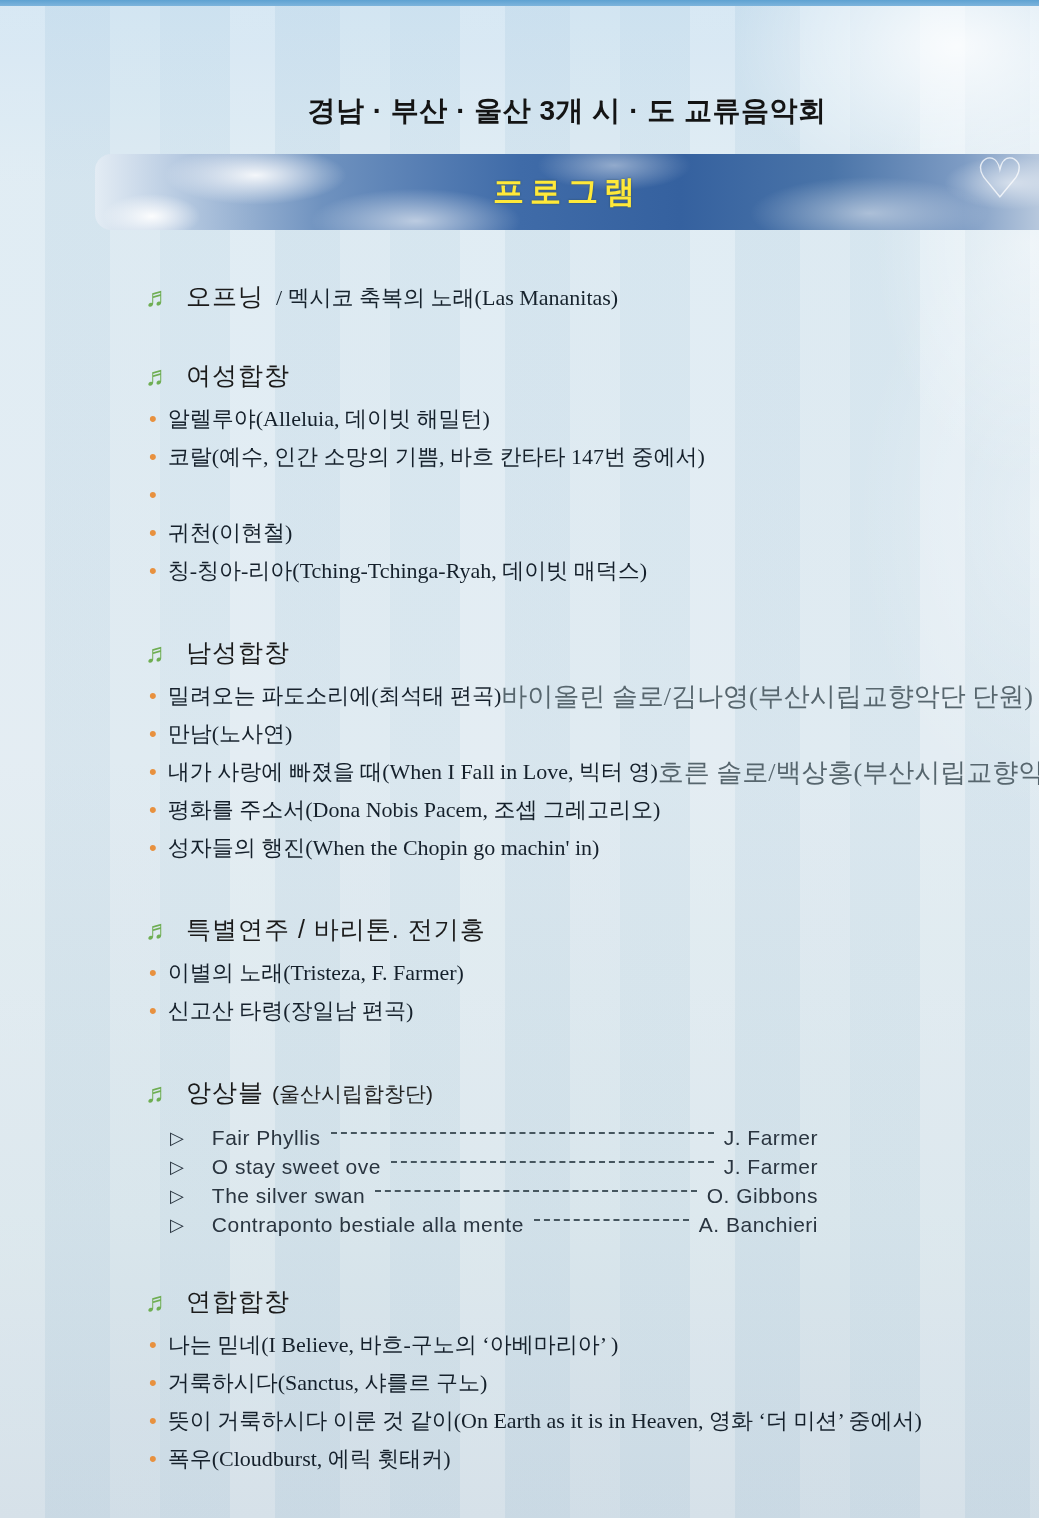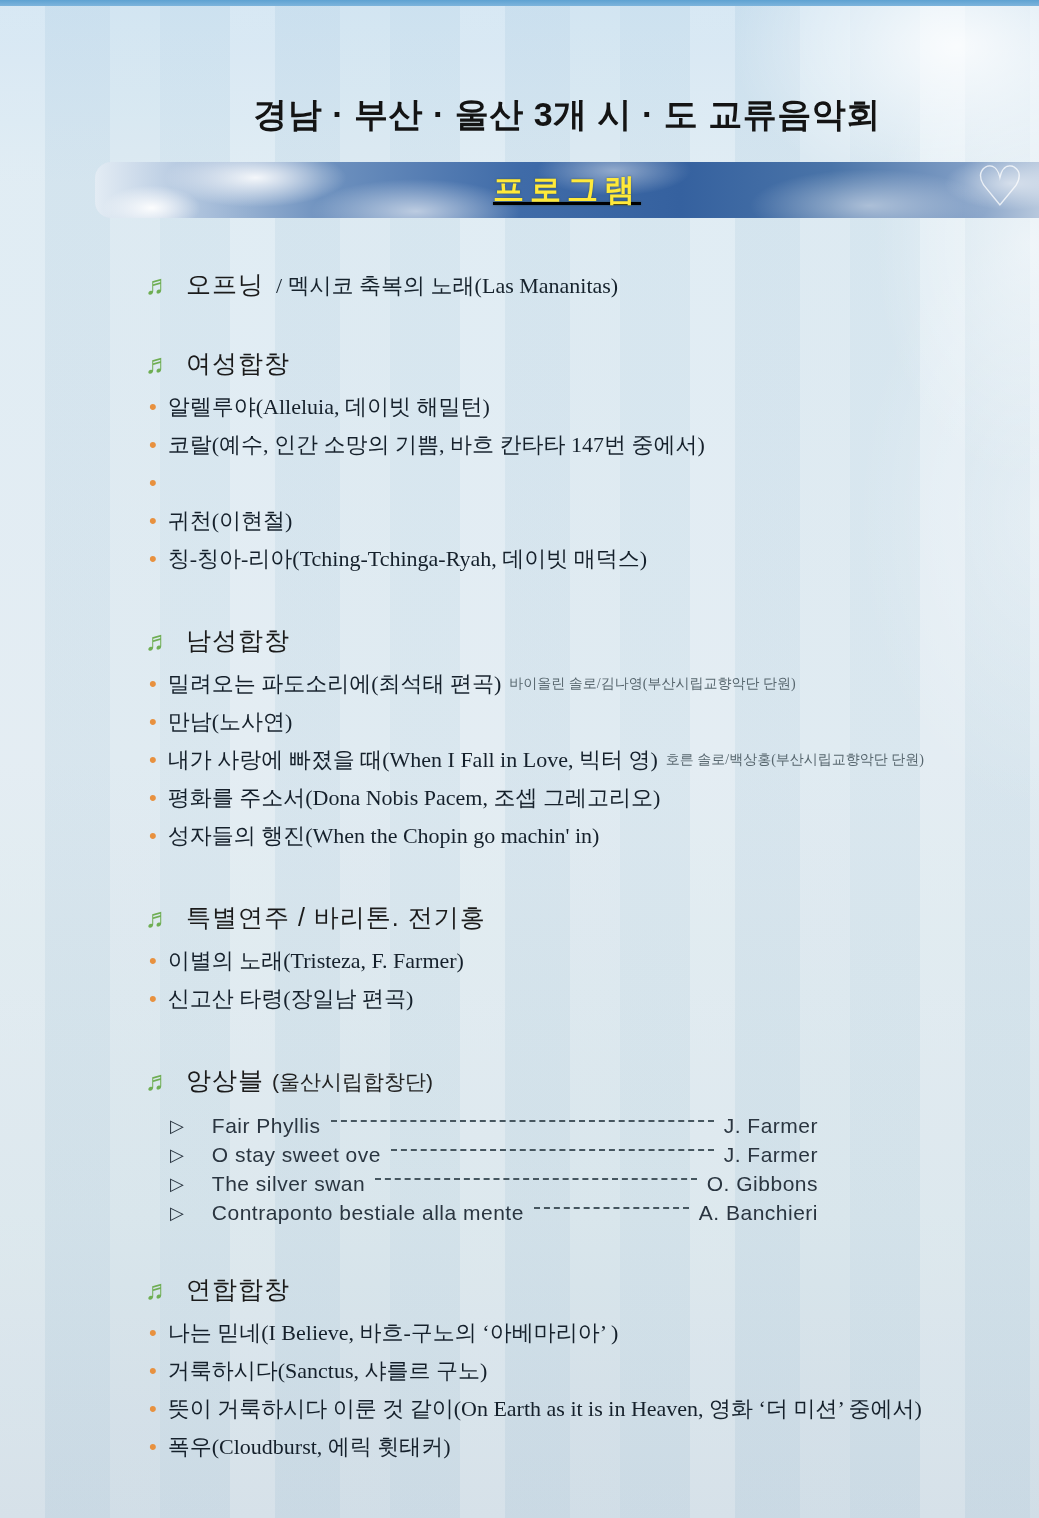--- a/index.html
+++ b/index.html
@@ -13,34 +13,33 @@
       repeating-linear-gradient(90deg,
         rgba(255,255,255,.20) 0 45px,
         rgba(190,212,227,.18) 45px 110px,
         rgba(255,255,255,.10) 110px 160px,
         rgba(200,220,232,.16) 160px 230px),
       linear-gradient(180deg,#cde2f1 0%,#d9e8f1 12%,#dde9f0 50%,#d5e3ea 80%,#ccdae4 100%);
   }
   .top-strip{height:6px;width:100%;background:linear-gradient(180deg,#5ea2d2,#7db4dc);}
   .page-title{
     margin:86px 0 24px 95px;text-align:center;
-    font-size:34px;font-weight:600;letter-spacing:.5px;color:#141414;
+    font-size:28px;font-weight:600;letter-spacing:.5px;color:#141414;
   }
   .banner{
-    margin-left:95px;height:56px;border-radius:16px 0 0 16px;position:relative;
+    margin-left:95px;height:76px;border-radius:16px 0 0 16px;position:relative;
     display:flex;align-items:center;justify-content:center;
     background:
       radial-gradient(70px 32px at 6% 82%, rgba(255,255,255,.95), rgba(255,255,255,0) 70%),
       radial-gradient(130px 42px at 17% 28%, rgba(255,255,255,.9), rgba(255,255,255,0) 70%),
       radial-gradient(150px 46px at 34% 88%, rgba(255,255,255,.6), rgba(255,255,255,0) 70%),
       radial-gradient(110px 36px at 55% 15%, rgba(255,255,255,.45), rgba(255,255,255,0) 70%),
       radial-gradient(170px 52px at 82% 78%, rgba(255,255,255,.5), rgba(255,255,255,0) 70%),
       radial-gradient(95px 38px at 97% 38%, rgba(255,255,255,.55), rgba(255,255,255,0) 70%),
       linear-gradient(90deg,#e3ecf4 0%,#b7cae1 9%,#6f92bf 24%,#3f6ba8 45%,#35619f 62%,#4a74a8 78%,#7e9cc4 92%,#b7c8dd 100%);
-    text-decoration: underline;
   }
   .banner-label{
     font-size:31px;font-weight:bold;letter-spacing:6px;color:#ffe93a;
     text-shadow:0 0 2px rgba(40,60,30,.55);
   }
   .heart{
     position:absolute;right:14px;top:-8px;font-size:56px;color:rgba(255,255,255,.75);
     font-weight:normal;
   }
   .content{padding:0 40px 0 145px;}
@@ -53,21 +52,21 @@
   .sub-sans{font-size:21px;color:#222;margin-left:8px;font-weight:normal;}
   ul.items{list-style:none;margin:0;padding:0;}
   .item{height:38px;display:flex;align-items:center;padding-left:4px;}
   .bullet{color:#e8913f;font-size:22px;margin-right:11px;line-height:1;}
   .item-text{
     font-family:"Liberation Serif","DejaVu Serif",serif;
     font-size:22px;color:#15202b;white-space:nowrap;
   }
   .item-note{
     font-family:"Liberation Serif","DejaVu Serif",serif;
-    font-size:14px;color:#57666e;margin-left:8px;white-space:nowrap;
+    font-size:26px;color:#57666e;margin-left:0;white-space:nowrap;
   }
   .ens-list{margin:14px 0 0 25px;width:648px;}
   .ens-row{display:flex;align-items:center;height:29px;font-size:21px;color:#2a3540;}
   .tri{margin-right:4px;font-size:18px;color:#2a3540;}
   .ens-title{white-space:nowrap;letter-spacing:.5px;margin-left:24px;}
   .dots{flex:1;border-bottom:2px dashed #46565f;margin:0 10px;position:relative;top:-5px;height:0;}
   .ens-comp{white-space:nowrap;letter-spacing:.5px;}
   .footer{margin:50px 0 0 149px;display:flex;align-items:baseline;}
   .foot-title{font-size:25px;font-weight:bold;color:#1b1b1b;letter-spacing:1px;margin-right:8px;}
   .foot-names{font-family:"Liberation Serif","DejaVu Serif",serif;font-size:22px;color:#15202b;}

